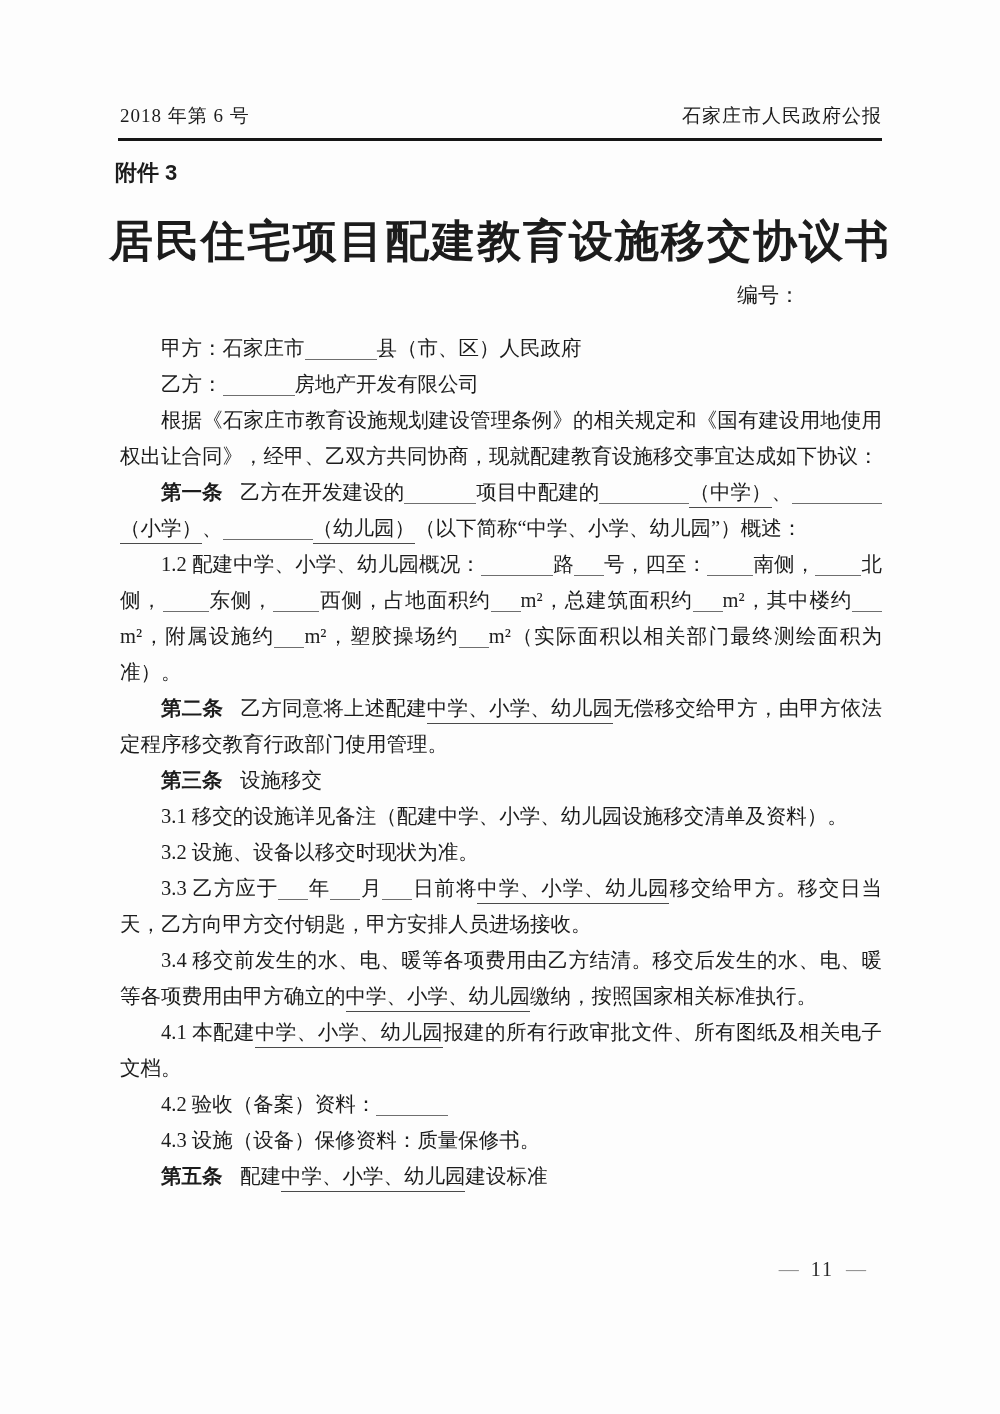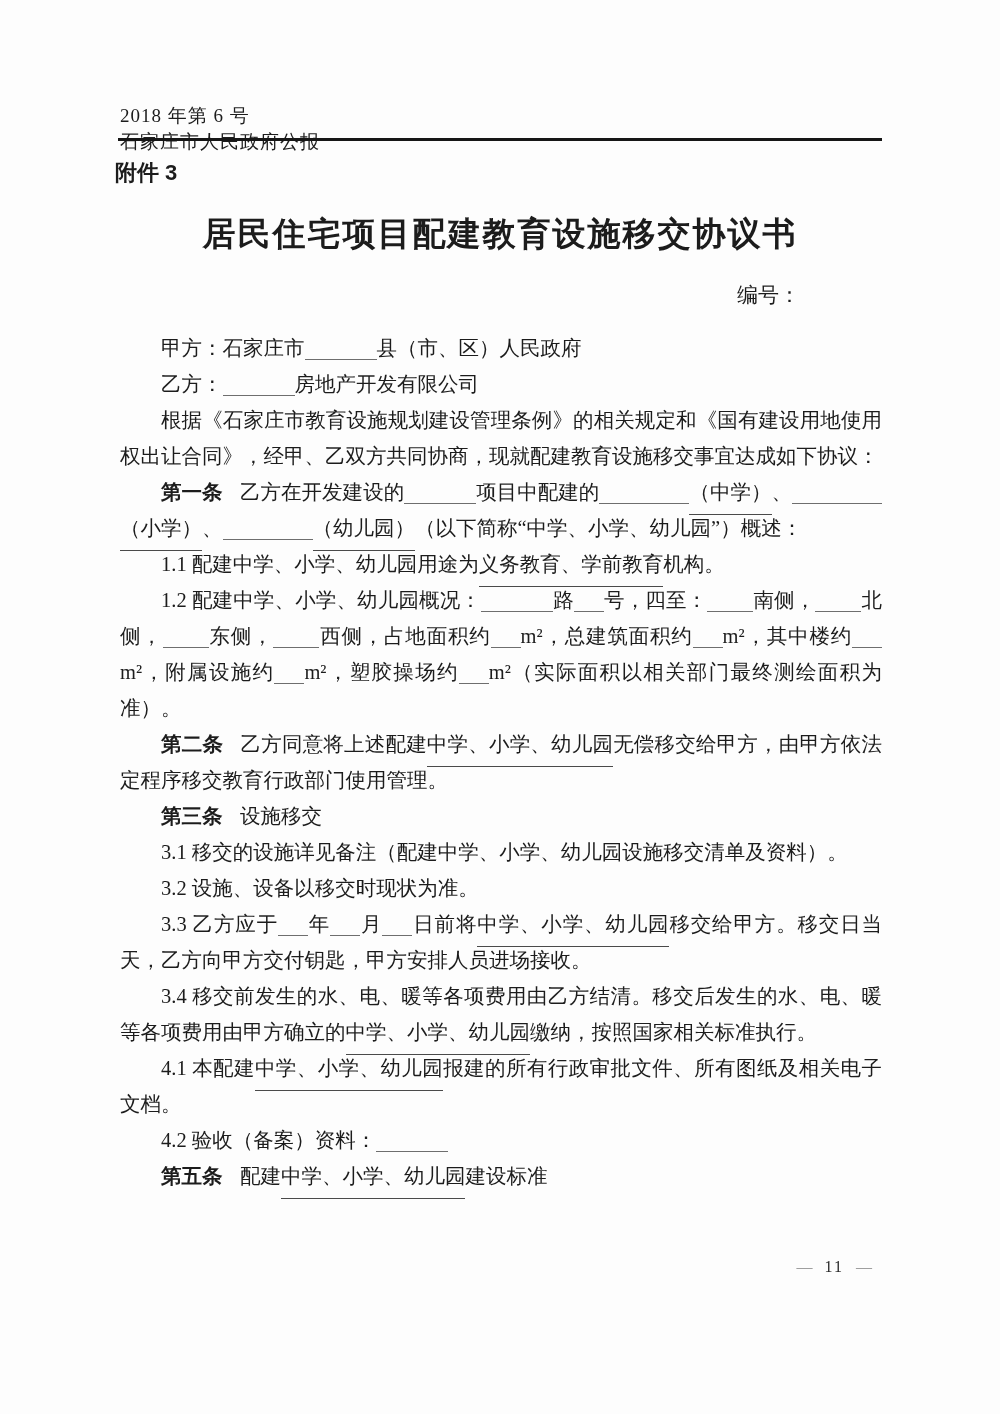--- a/index.html
+++ b/index.html
@@ -19,21 +19,20 @@
   .header {
     position: absolute;
     top: 103px;
     left: 120px;
     right: 118px;
     display: flex;
     justify-content: space-between;
     align-items: baseline;
     font-size: 19px;
     letter-spacing: 1px;
-    flex-direction: column;
   }
   .header-rule {
     position: absolute;
     top: 138px;
     left: 118px;
     right: 118px;
     height: 3px;
     background: #161616;
   }
   .attachment {
@@ -46,21 +45,21 @@
   }
   .title {
     position: absolute;
     top: 212px;
     left: 0;
     width: 100%;
     margin: 0;
     text-align: center;
     font-family: "Liberation Sans", "DejaVu Sans", sans-serif;
     font-weight: bold;
-    font-size: 33px;
+    font-size: 44px;
     letter-spacing: 2px;
   }
   .serial {
     position: absolute;
     top: 281px;
     right: 200px;
     font-size: 21px;
   }
   .doc-body {
     position: absolute;
@@ -76,37 +75,37 @@
     text-indent: 2em;
   }
   .seg-n { }
   .seg-b {
     font-family: "Liberation Sans", "DejaVu Sans", sans-serif;
     font-weight: bold;
     margin-right: 0.85em;
   }
   .seg-u {
     border-bottom: 1.5px solid #4a4a4a;
-    padding-bottom: 11px;
+    padding-bottom: 4px;
   }
   .blank {
     display: inline-block;
     height: 1.05em;
     border-bottom: 1.5px solid #6e6e6e;
     vertical-align: -5px;
   }
   .blank-xs { width: 30px; }
   .blank-sm { width: 46px; }
   .blank-md { width: 72px; }
   .blank-lg { width: 90px; }
   .footer {
     position: absolute;
     top: 1258px;
-    right: 116px;
-    font-size: 16px;
+    right: 122px;
+    font-size: 20px;
     white-space: nowrap;
   }
   .footer .dash {
     color: #8f8f8f;
     margin: 0 12px;
   }
   .footer .pagenum {
     color: #2a2a2a;
     letter-spacing: 2px;
   }
@@ -127,30 +126,30 @@
 
   <h1 class="title">居民住宅项目配建教育设施移交协议书</h1>
 
   <div class="serial">编号：</div>
 
   <div class="doc-body">
       <p class="para"><span class="seg-n">甲方：石家庄市</span><span class="blank blank-md"></span><span class="seg-n">县（市、区）人民政府</span></p>
       <p class="para"><span class="seg-n">乙方：</span><span class="blank blank-md"></span><span class="seg-n">房地产开发有限公司</span></p>
       <p class="para"><span class="seg-n">根据《石家庄市教育设施规划建设管理条例》的相关规定和《国有建设用地使用权出让合同》，经甲、乙双方共同协商，现就配建教育设施移交事宜达成如下协议：</span></p>
       <p class="para"><span class="seg-b">第一条</span><span class="seg-n">乙方在开发建设的</span><span class="blank blank-md"></span><span class="seg-n">项目中配建的</span><span class="blank blank-lg"></span><span class="seg-u">（中学）</span><span class="seg-n">、</span><span class="blank blank-lg"></span><span class="seg-u">（小学）</span><span class="seg-n">、</span><span class="blank blank-lg"></span><span class="seg-u">（幼儿园）</span><span class="seg-n">（以下简称“中学、小学、幼儿园”）概述：</span></p>
-      <p class="para"><span class="seg-n">1.1 配建中学、小学、幼儿园用途为</span><span class="seg-u">义务教育、学前教育</span><span class="seg-n">机构。</span></p>
       <p class="para"><span class="seg-n">1.2 配建中学、小学、幼儿园概况：</span><span class="blank blank-md"></span><span class="seg-n">路</span><span class="blank blank-xs"></span><span class="seg-n">号，四至：</span><span class="blank blank-sm"></span><span class="seg-n">南侧，</span><span class="blank blank-sm"></span><span class="seg-n">北侧，</span><span class="blank blank-sm"></span><span class="seg-n">东侧，</span><span class="blank blank-sm"></span><span class="seg-n">西侧，占地面积约</span><span class="blank blank-xs"></span><span class="seg-n">m²，总建筑面积约</span><span class="blank blank-xs"></span><span class="seg-n">m²，其中楼约</span><span class="blank blank-xs"></span><span class="seg-n">m²，附属设施约</span><span class="blank blank-xs"></span><span class="seg-n">m²，塑胶操场约</span><span class="blank blank-xs"></span><span class="seg-n">m²（实际面积以相关部门最终测绘面积为准）。</span></p>
       <p class="para"><span class="seg-b">第二条</span><span class="seg-n">乙方同意将上述配建</span><span class="seg-u">中学、小学、幼儿园</span><span class="seg-n">无偿移交给甲方，由甲方依法定程序移交教育行政部门使用管理。</span></p>
       <p class="para"><span class="seg-b">第三条</span><span class="seg-n">设施移交</span></p>
       <p class="para"><span class="seg-n">3.1 移交的设施详见备注（配建中学、小学、幼儿园设施移交清单及资料）。</span></p>
       <p class="para"><span class="seg-n">3.2 设施、设备以移交时现状为准。</span></p>
       <p class="para"><span class="seg-n">3.3 乙方应于</span><span class="blank blank-xs"></span><span class="seg-n">年</span><span class="blank blank-xs"></span><span class="seg-n">月</span><span class="blank blank-xs"></span><span class="seg-n">日前将</span><span class="seg-u">中学、小学、幼儿园</span><span class="seg-n">移交给甲方。移交日当天，乙方向甲方交付钥匙，甲方安排人员进场接收。</span></p>
       <p class="para"><span class="seg-n">3.4 移交前发生的水、电、暖等各项费用由乙方结清。移交后发生的水、电、暖等各项费用由甲方确立的</span><span class="seg-u">中学、小学、幼儿园</span><span class="seg-n">缴纳，按照国家相关标准执行。</span></p>
       <p class="para"><span class="seg-n">4.1 本配建</span><span class="seg-u">中学、小学、幼儿园</span><span class="seg-n">报建的所有行政审批文件、所有图纸及相关电子文档。</span></p>
       <p class="para"><span class="seg-n">4.2 验收（备案）资料：</span><span class="blank blank-md"></span></p>
+      <p class="para"><span class="seg-n">4.3 设施（设备）保修资料：质量保修书。</span></p>
       <p class="para"><span class="seg-b">第五条</span><span class="seg-n">配建</span><span class="seg-u">中学、小学、幼儿园</span><span class="seg-n">建设标准</span></p>
     </div>
 
   <div class="footer">
     <span class="dash">—</span><span class="pagenum">11</span><span class="dash">—</span>
   </div>
 
 </div>
 
 </body></html>

